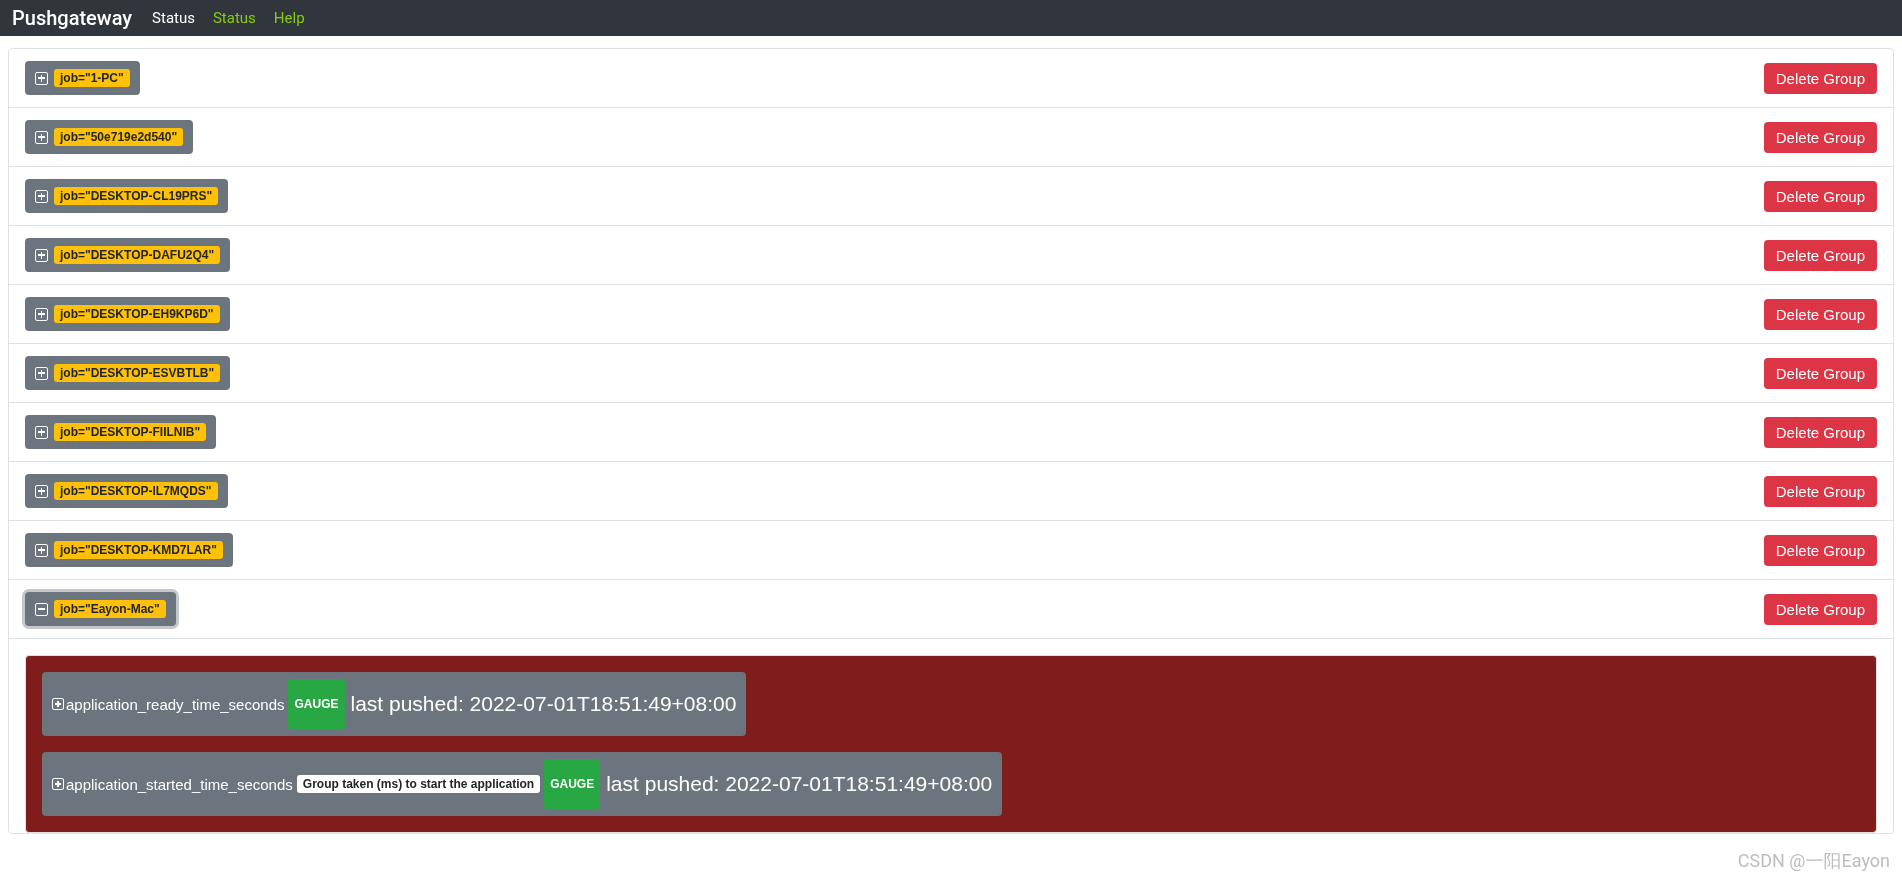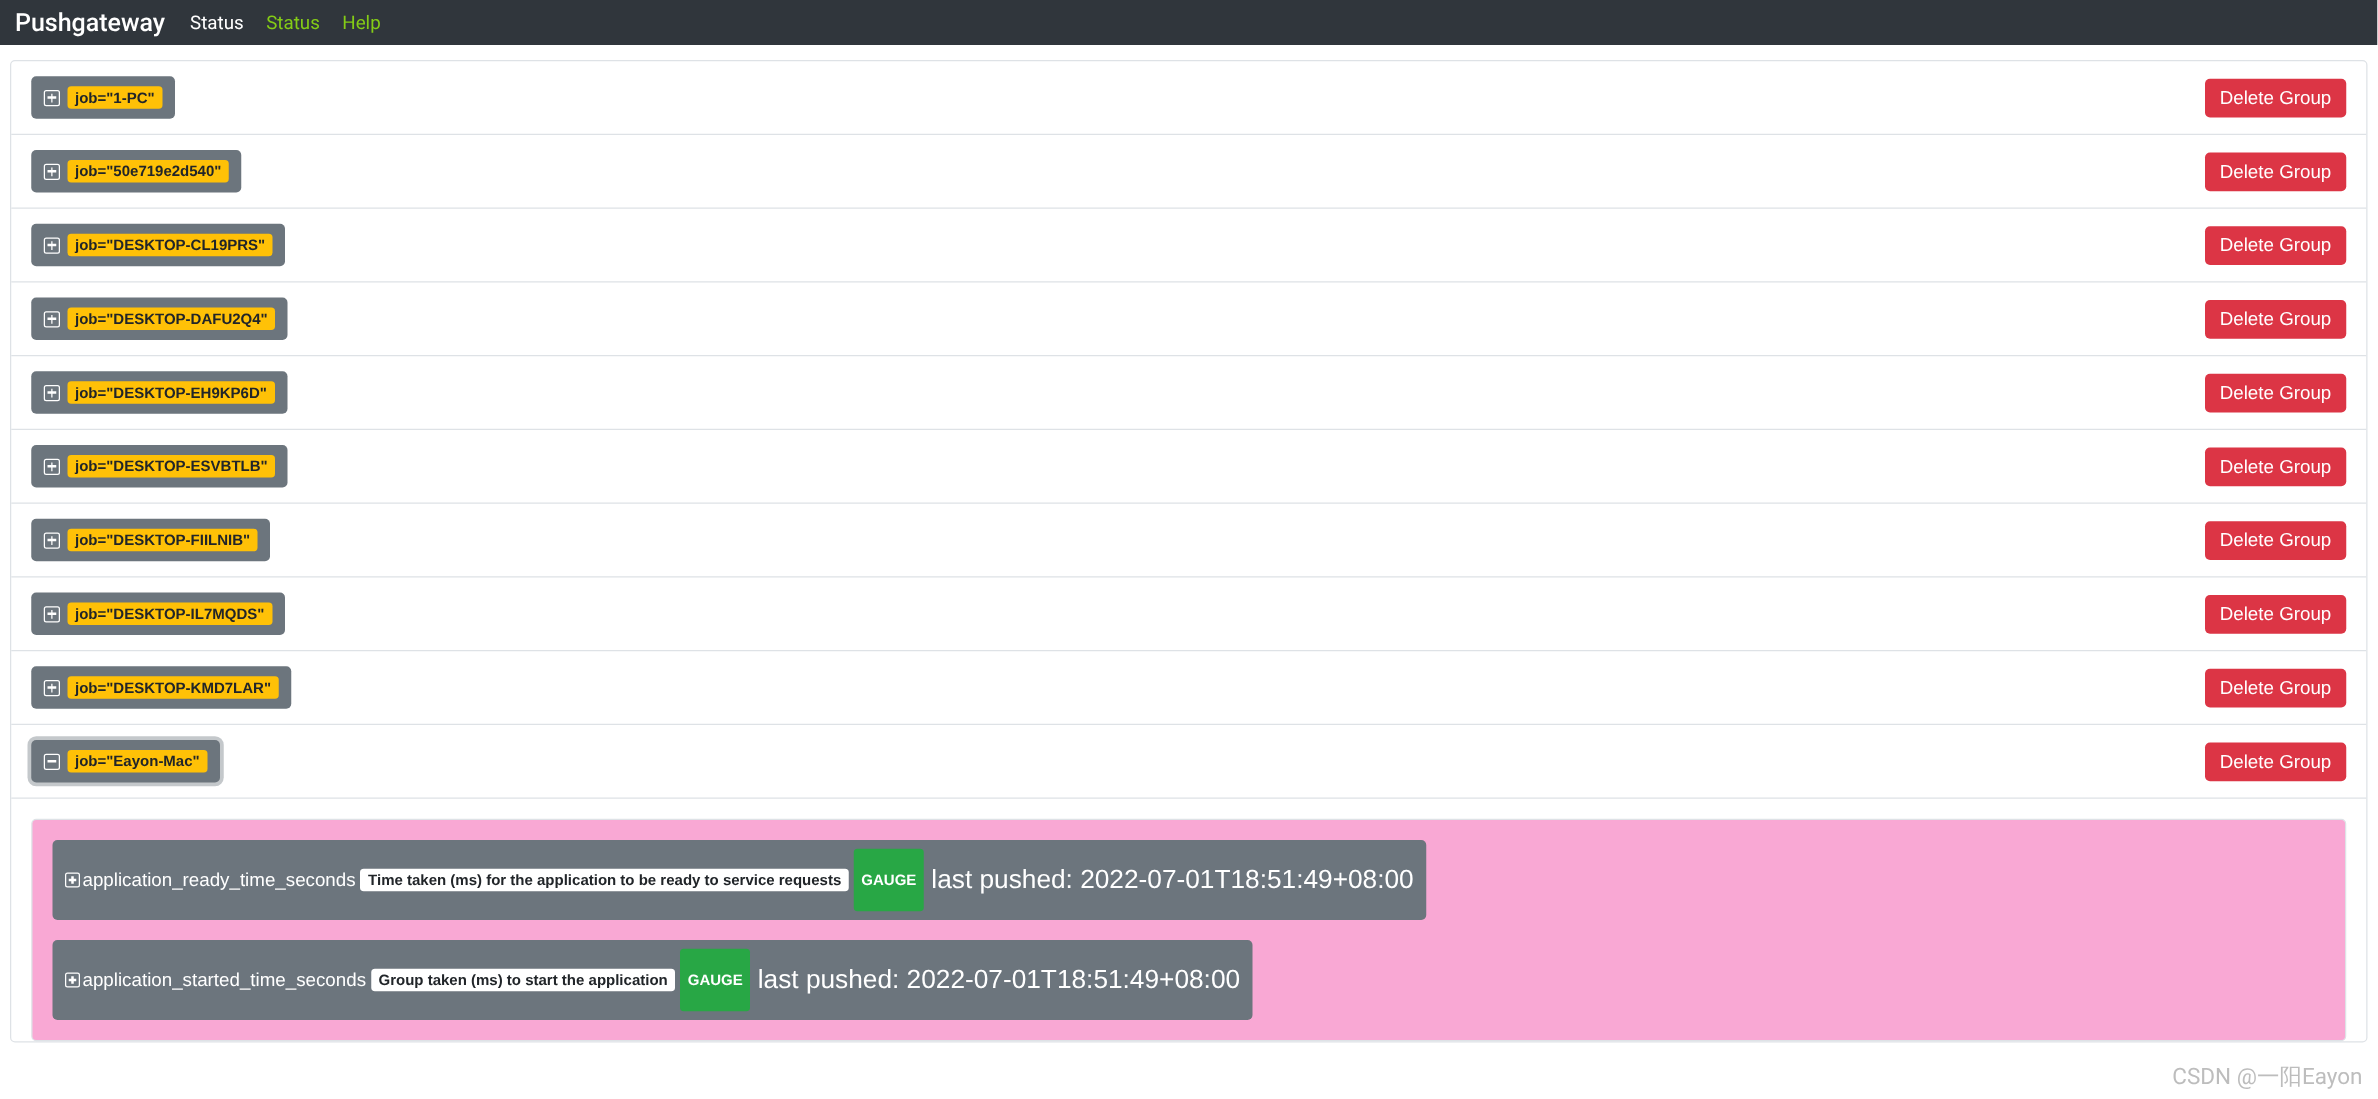--- a/index.html
+++ b/index.html
@@ -126,21 +126,21 @@
       border-radius: 4px;
       padding: 7px 12px;
       cursor: pointer;
       font-size: 15px;
     }
     .metrics-panel {
       border: 1px solid #dee2e6;
       border-radius: 4px;
       margin: 16px 16px 0 16px;
       padding: 16px 16px 0 16px;
-      background: #f9a8d4;
+      background: #7f1d1d;
     }
     .metric-row {
       margin-bottom: 16px;
     }
     .metric-btn {
       background-color: #6c757d;
       color: #ffffff;
       border: none;
       border-radius: 4px;
       padding: 7px 10px;
@@ -289,21 +289,20 @@
         <span class="job-badge">job="Eayon-Mac"</span>
       </button>
       <button class="delete-btn">Delete Group</button>
     </div>
 
     <div class="metrics-panel">
       <div class="metric-row">
         <button class="metric-btn">
           <span class="plus-icon"></span>
           <span class="metric-name">application_ready_time_seconds</span>
-          <span class="help-badge">Time taken (ms) for the application to be ready to service requests</span>
           <span class="gauge-badge">GAUGE</span>
           <span class="last-pushed">last pushed: 2022-07-01T18:51:49+08:00</span>
         </button>
       </div>
       <div class="metric-row">
         <button class="metric-btn">
           <span class="plus-icon"></span>
           <span class="metric-name">application_started_time_seconds</span>
           <span class="help-badge">Group taken (ms) to start the application</span>
           <span class="gauge-badge">GAUGE</span>

